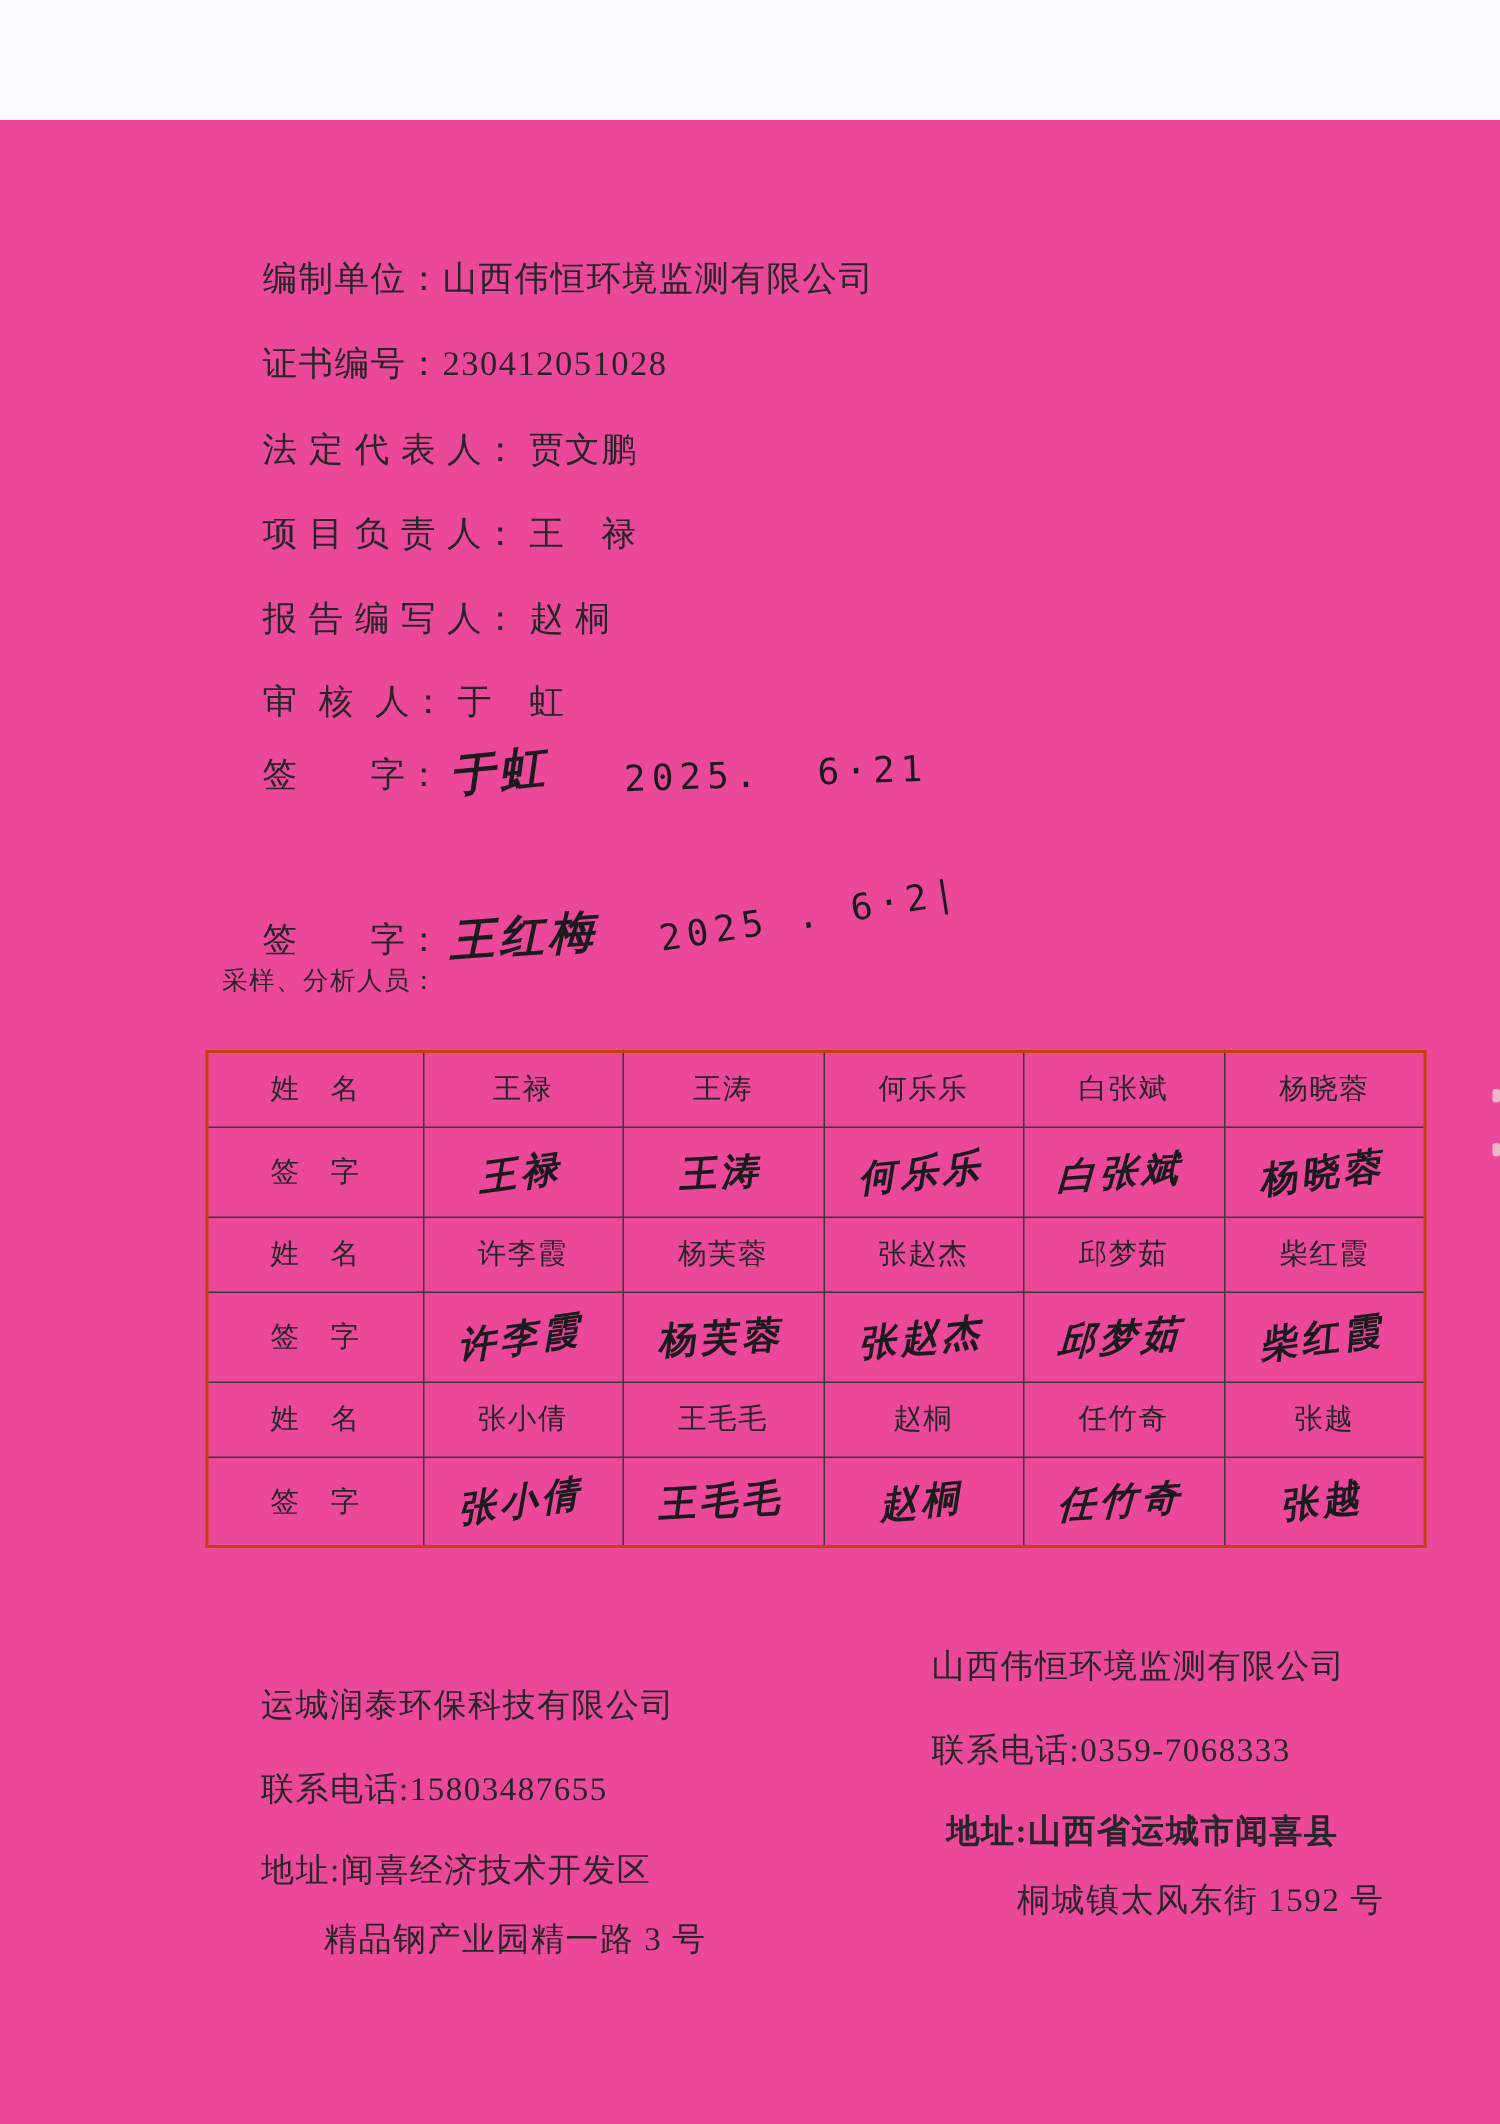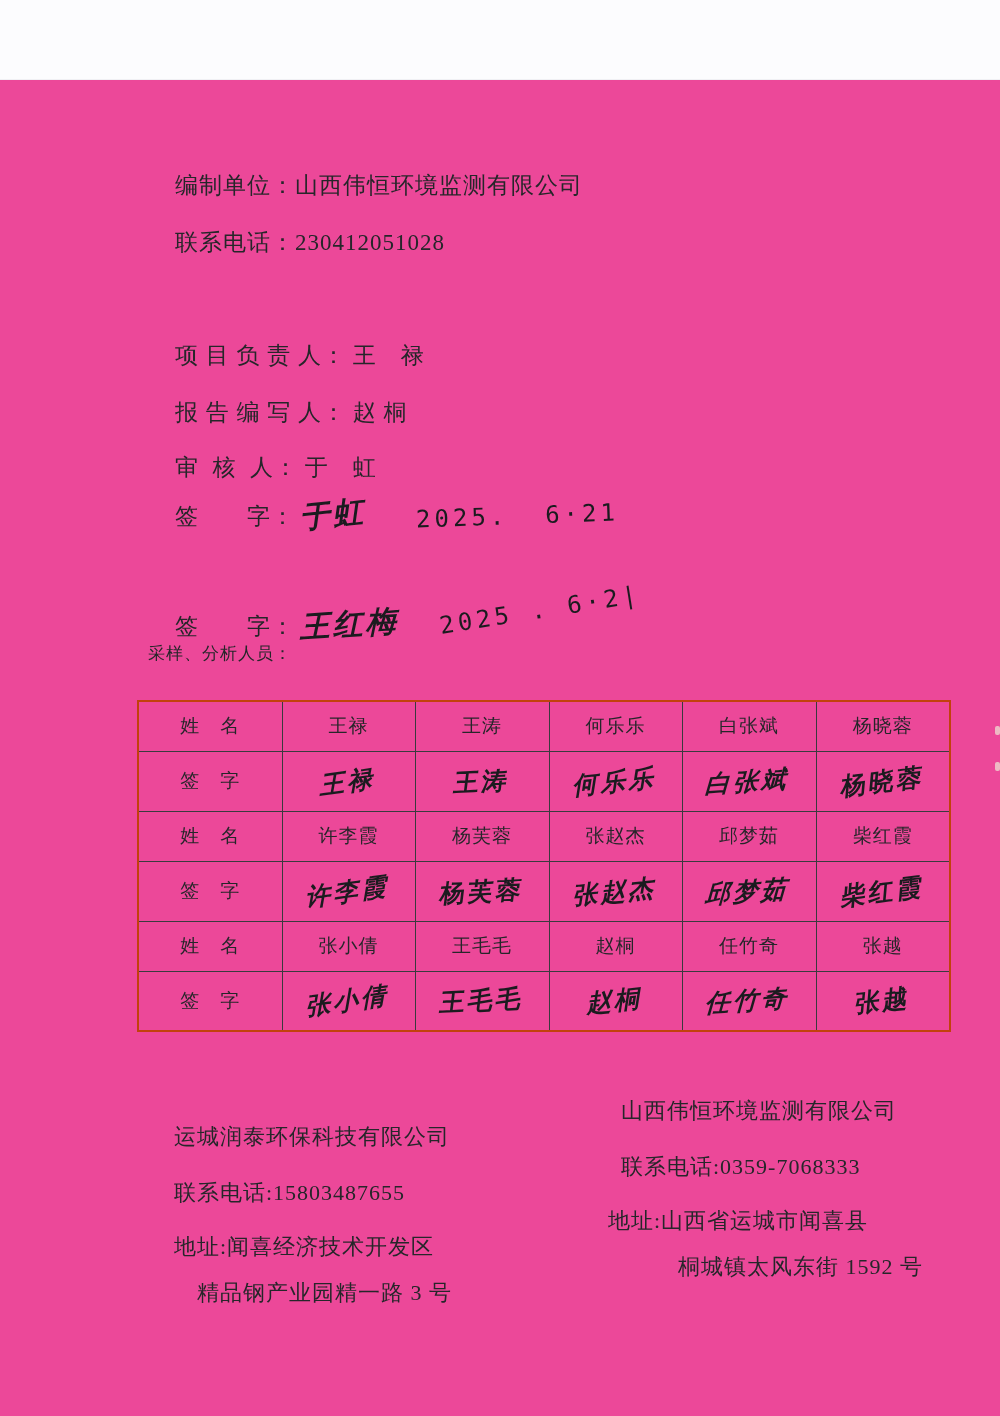--- a/index.html
+++ b/index.html
@@ -93,40 +93,43 @@
 
   
   .footer-line { position: absolute; font-size: 22px; letter-spacing: 1px; white-space: pre; }
   .f-col-left  { left: 148px; }
   .f-companies { top: 1096px; }
   .f-phones    { top: 1152px; }
   .f-addr1     { top: 1206px; }
   .f-addr2     { top: 1252px; }
   .fr-company  { position: absolute; left: 473px; top: 0; }
   .fr-phone    { position: absolute; left: 473px; top: 0; }
-  .fr-addr1    { position: absolute; left: 460px; top: 0; }
-  .f-addr2 .fl { margin-left: 23px; }
+  .fr-addr1    { position: absolute; left: 483px; top: 0; font-weight: bold; }
+  .f-addr2 .fl { margin-left: 42px; }
   .fr-addr2    { position: absolute; left: 530px; top: 0; }
   .footer-line { width: 852px; }
   .footer-line .fl { display: inline-block; font-family: Liberation Serif, serif; }
 </style>
 </head>
 <body>
 
 <div class="page">
 
   <div class="scan-top-band"></div>
   <div class="scan-mark m1"></div>
   <div class="scan-mark m2"></div>
 
   <div class="field" style="top:144px">
     <span class="label">编制单位：</span><span class="value">山西伟恒环境监测有限公司</span>
   </div>
   <div class="field" style="top:201px">
-    <span class="label">联系电话：</span><span class="value">230412051028</span>
+    <span class="label">证书编号：</span><span class="value">230412051028</span>
+  </div>
+  <div class="field" style="top:258px">
+    <span class="label">法 定 代 表 人： </span><span class="value">贾文鹏</span>
   </div>
   <div class="field" style="top:314px">
     <span class="label">项 目 负 责 人： </span><span class="value">王　禄</span>
   </div>
   <div class="field" style="top:426px">
     <span class="label">审  核  人： </span><span class="value">于　虹</span>
   </div>
   <div class="field" style="top:371px">
     <span class="label">报 告 编 写 人： </span><span class="value">赵 桐</span>
   </div>

